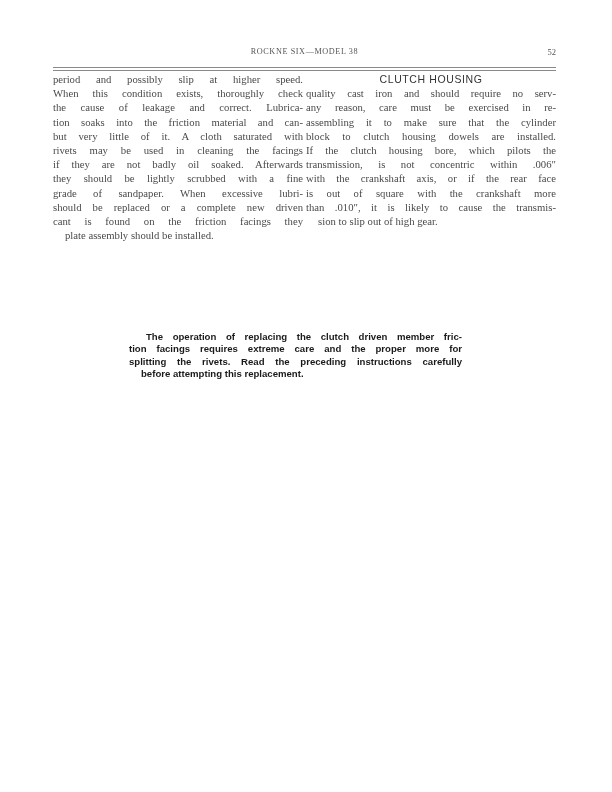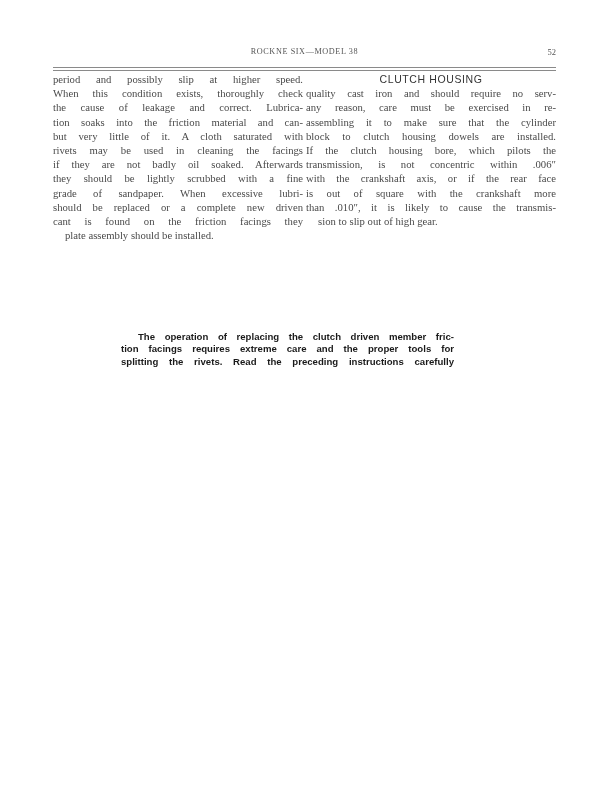--- a/index.html
+++ b/index.html
@@ -74,21 +74,21 @@
       font-weight: normal;
       font-size: 10.5px;
       letter-spacing: 0.6px;
       color: #333;
       height: 14.2px;
     }
     .indent { padding-left: 12px; }
     .notice {
       position: absolute;
       top: 331px;
-      left: 121px;
+      left: 129px;
       width: 333px;
       font-family: "Liberation Sans", "DejaVu Sans", sans-serif;
       font-weight: bold;
       font-size: 9.6px;
       line-height: 12.4px;
       color: #1a1a1a;
     }
     .notice .line { height: 12.4px; }
     .notice .first { padding-left: 17px; }
   </style>
@@ -125,15 +125,16 @@
   <span class="line">If the clutch housing bore, which pilots the</span>
   <span class="line">transmission, is not concentric within .006″</span>
   <span class="line">with the crankshaft axis, or if the rear face</span>
   <span class="line">is out of square with the crankshaft more</span>
   <span class="line">than .010″, it is likely to cause the transmis-</span>
   <span class="line last">sion to slip out of high gear.</span>
 </div>
 
 <div class="notice">
   <span class="line first">The operation of replacing the clutch driven member fric-</span>
-  <span class="line">tion facings requires extreme care and the proper tools for</span>
+  <span class="line">tion facings requires extreme care and the proper more for</span>
   <span class="line">splitting the rivets.  Read the preceding instructions carefully</span>
+  <span class="line last">before attempting this replacement.</span>
 </div>
 
 </body></html>

